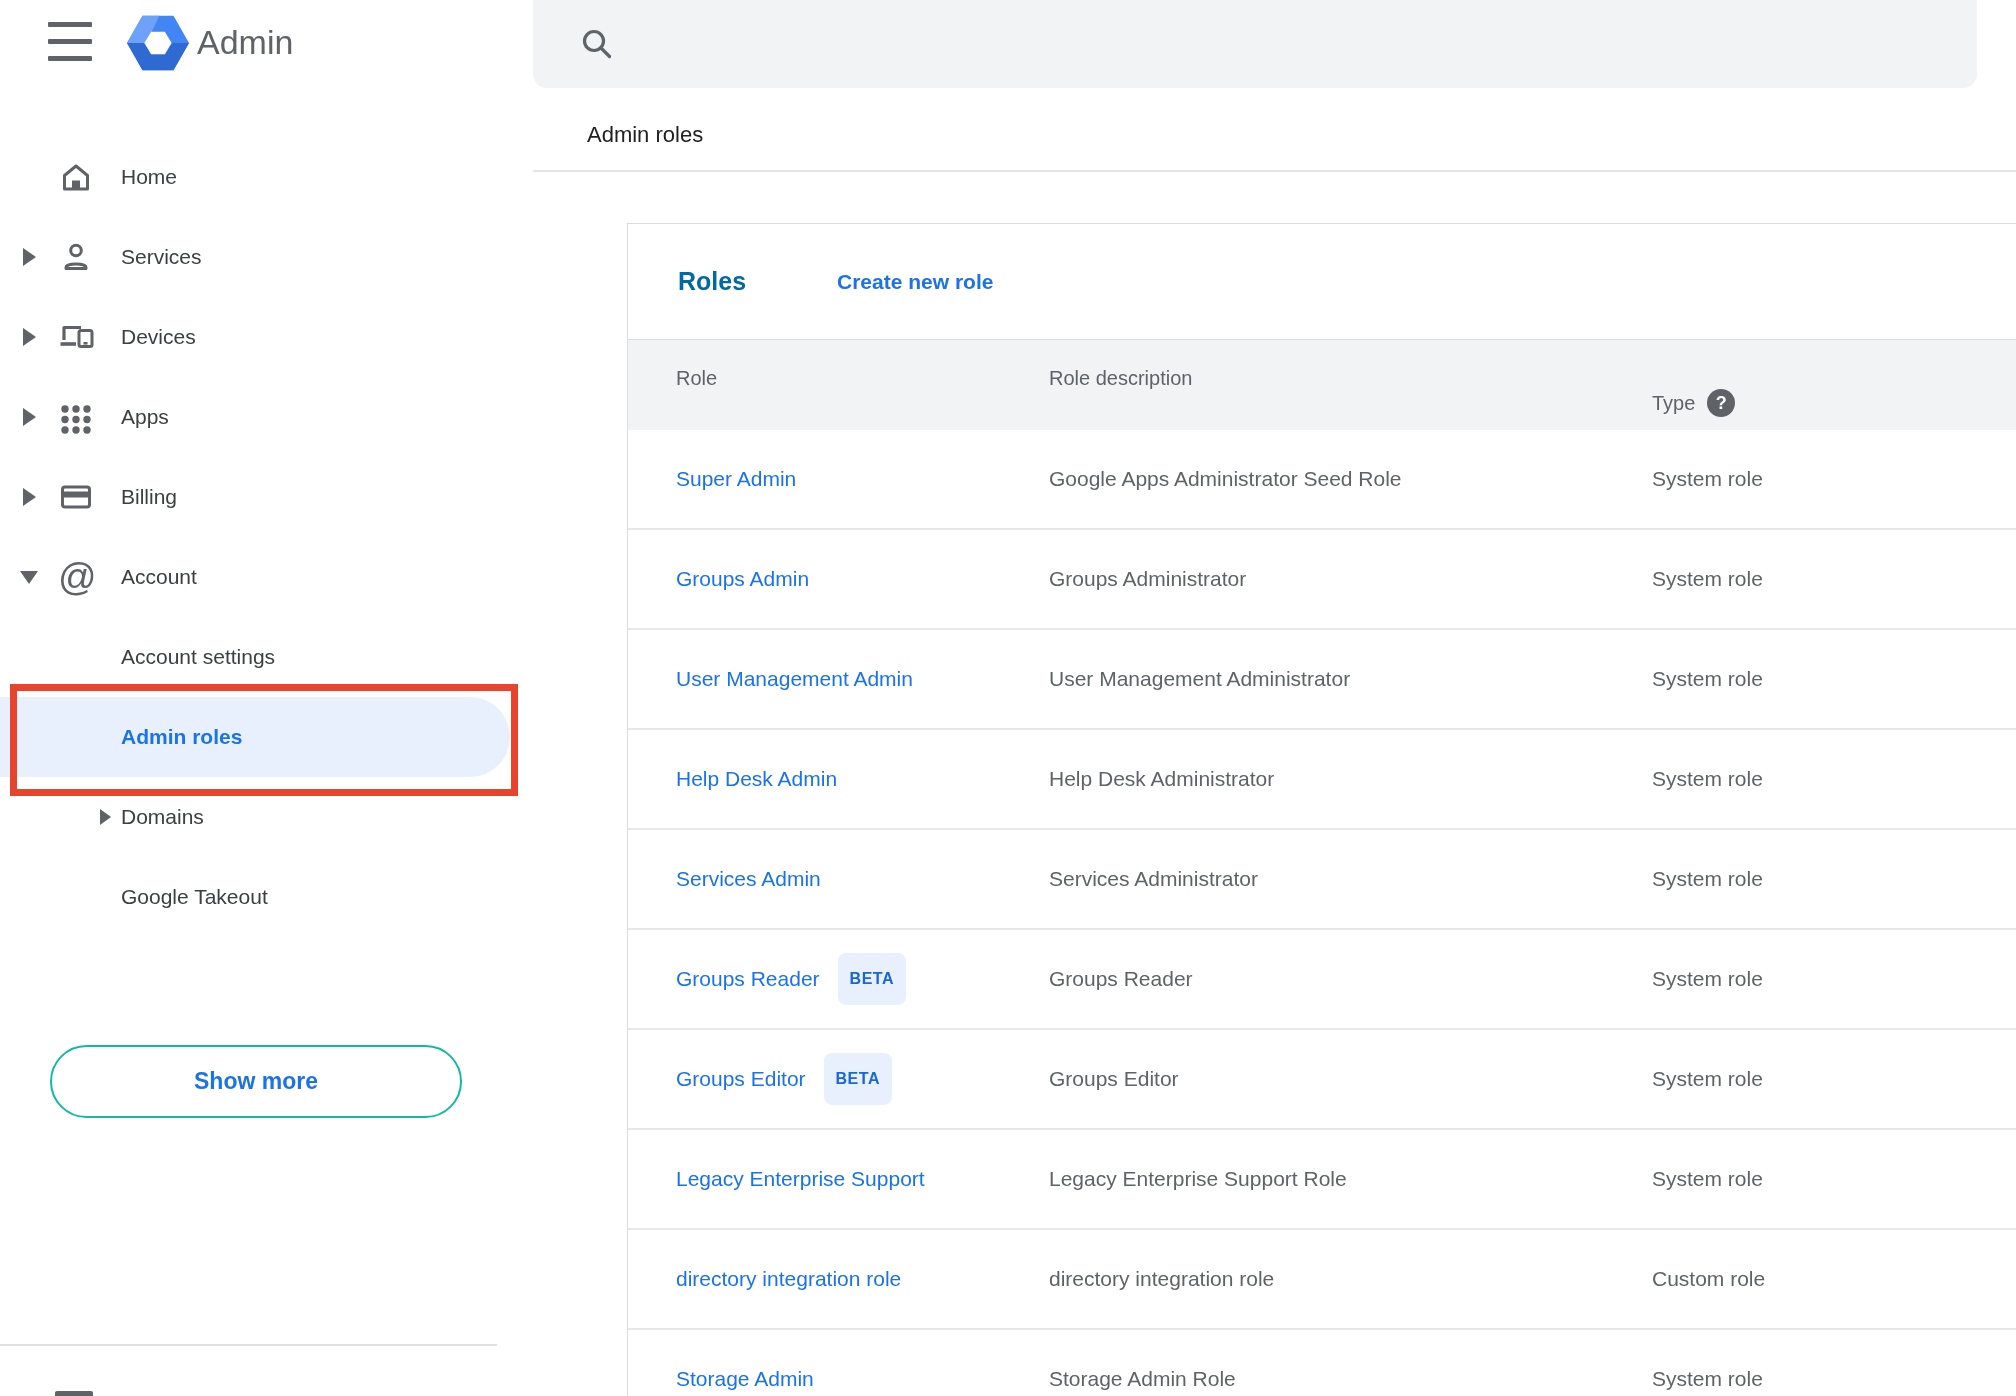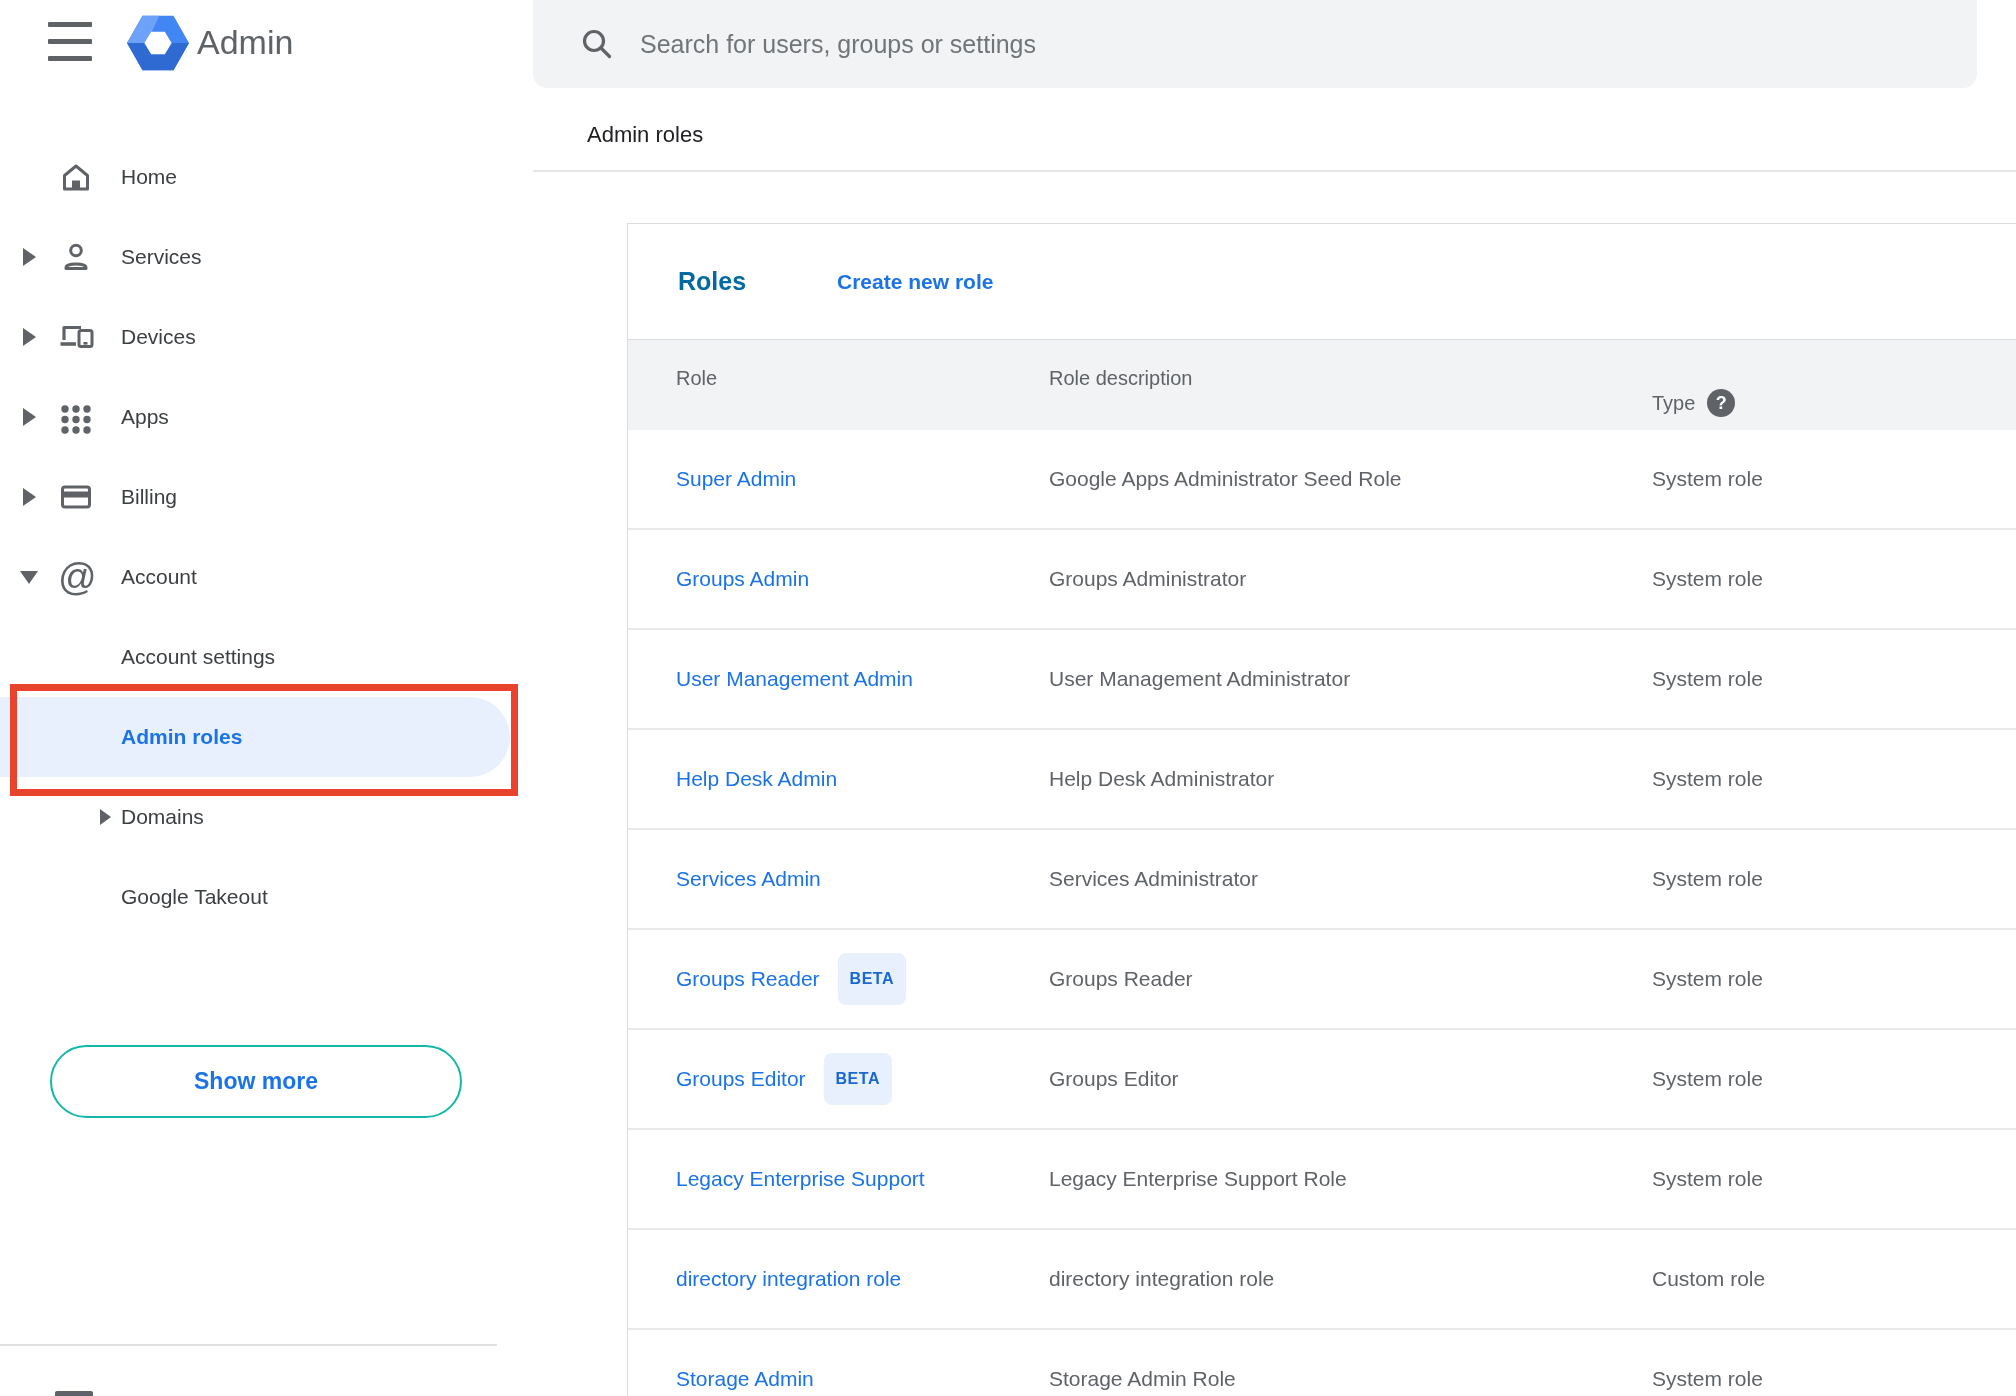--- a/index.html
+++ b/index.html
@@ -190,21 +190,20 @@
   <div id="partial-bottom-icon"></div>
 </div>
 
 <div id="search-bar">
   <span id="search-icon">
     <svg viewBox="0 0 34 34" width="34" height="34">
       <circle cx="14" cy="14" r="9.5" fill="none" stroke="#5f6368" stroke-width="3.2"></circle>
       <path d="M21 21 L29.5 29.5" stroke="#5f6368" stroke-width="3.2" stroke-linecap="round"></path>
     </svg>
   </span>
-  <input id="search-input" type="text" placeholder="Search for users, groups or settings" style="">
 </div>
 
 <div id="breadcrumb">Admin roles</div>
 <div id="breadcrumb-divider"></div>
 
 <div id="card">
 
   <div id="card-header">
     <span id="card-title">Roles</span>
     <a id="create-new-role">Create new role</a>

